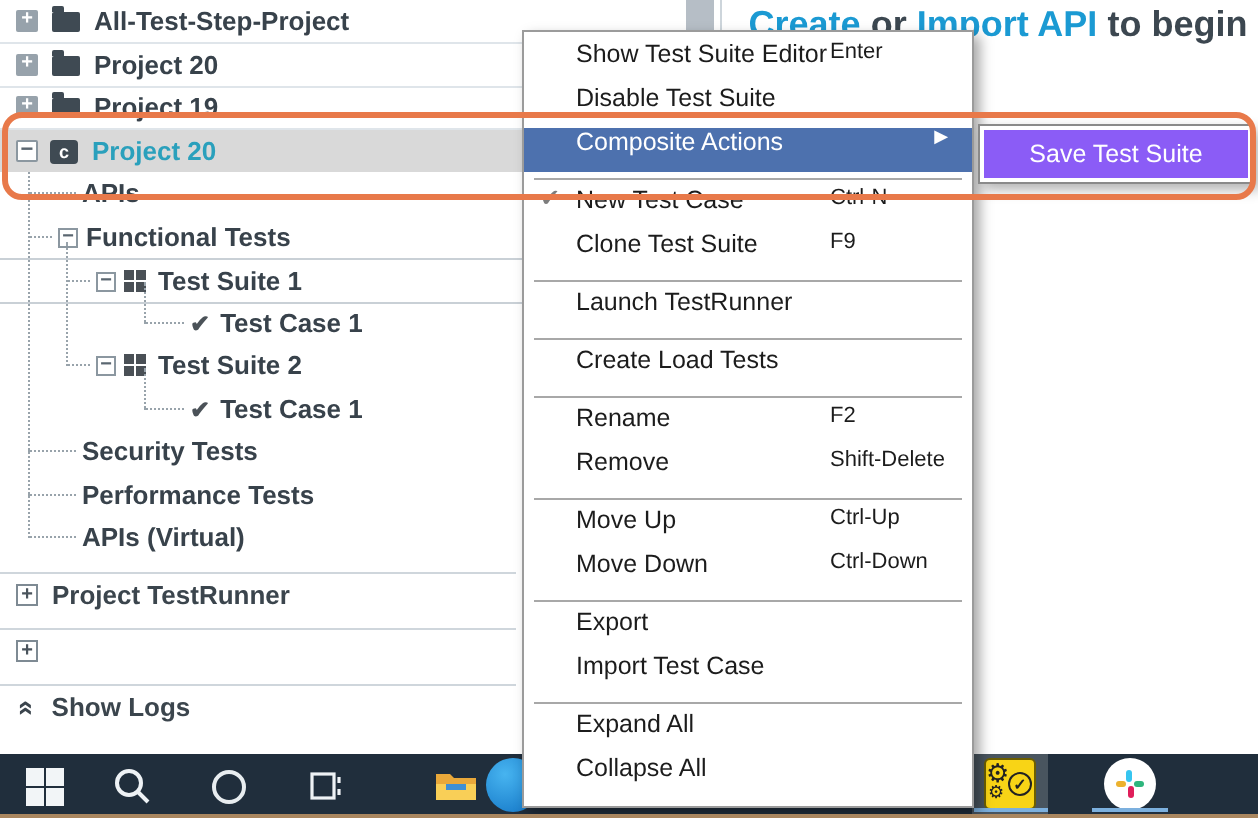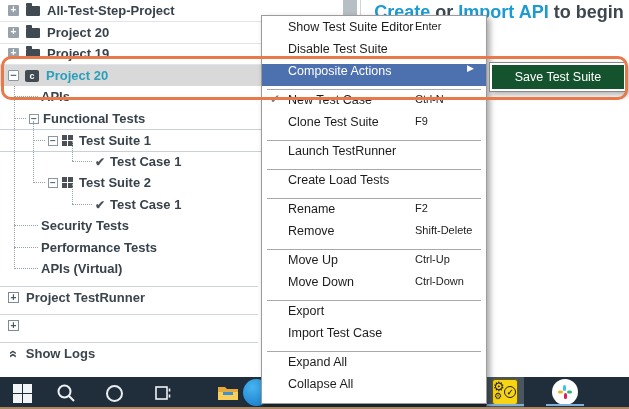--- a/index.html
+++ b/index.html
@@ -69,21 +69,21 @@
   .mic{width:26px;flex:0 0 26px;text-align:center;color:#7d7d7d;font-size:12px;line-height:12px;}
   .mil{white-space:nowrap;}
   .mis{position:absolute;left:153px;font-size:11px;color:#1c1c1c;white-space:nowrap;}
   .mi.hl{background:#4d71ae;color:#fff;}
   .mi .arrow{position:absolute;right:12px;font-size:9px;color:#fff;line-height:9px;}
   .msep{height:0;border-top:1px solid #a8a8a8;margin:3px 5px;}
 
   
   .submenu{position:absolute;left:489px;top:62px;width:138px;height:30px;background:#fff;border:1px solid #8a8a8a;
            box-shadow:3px 3px 6px rgba(0,0,0,.3);padding:2px;z-index:11;box-sizing:border-box;}
-  .submenu .smi{height:100%;background:#14532d;color:#fff;font-size:12.5px;display:flex;
+  .submenu .smi{height:100%;background:#8b5cf6;color:#fff;font-size:12.5px;display:flex;
                 align-items:center;justify-content:center;}
 
   
   .orange{position:absolute;left:1px;top:56px;width:621px;height:38px;border:3px solid #e8794a;
           border-radius:10px;z-index:50;pointer-events:none;}
 
   
   .taskbar{position:absolute;left:0;top:377px;width:629px;height:32px;background:#202e3c;z-index:5;}
   .tb-active-seg{position:absolute;left:486px;top:0;width:38px;height:32px;background:#49555f;}
   .tb-icon{position:absolute;top:0;width:44px;height:32px;display:flex;align-items:center;justify-content:center;}

